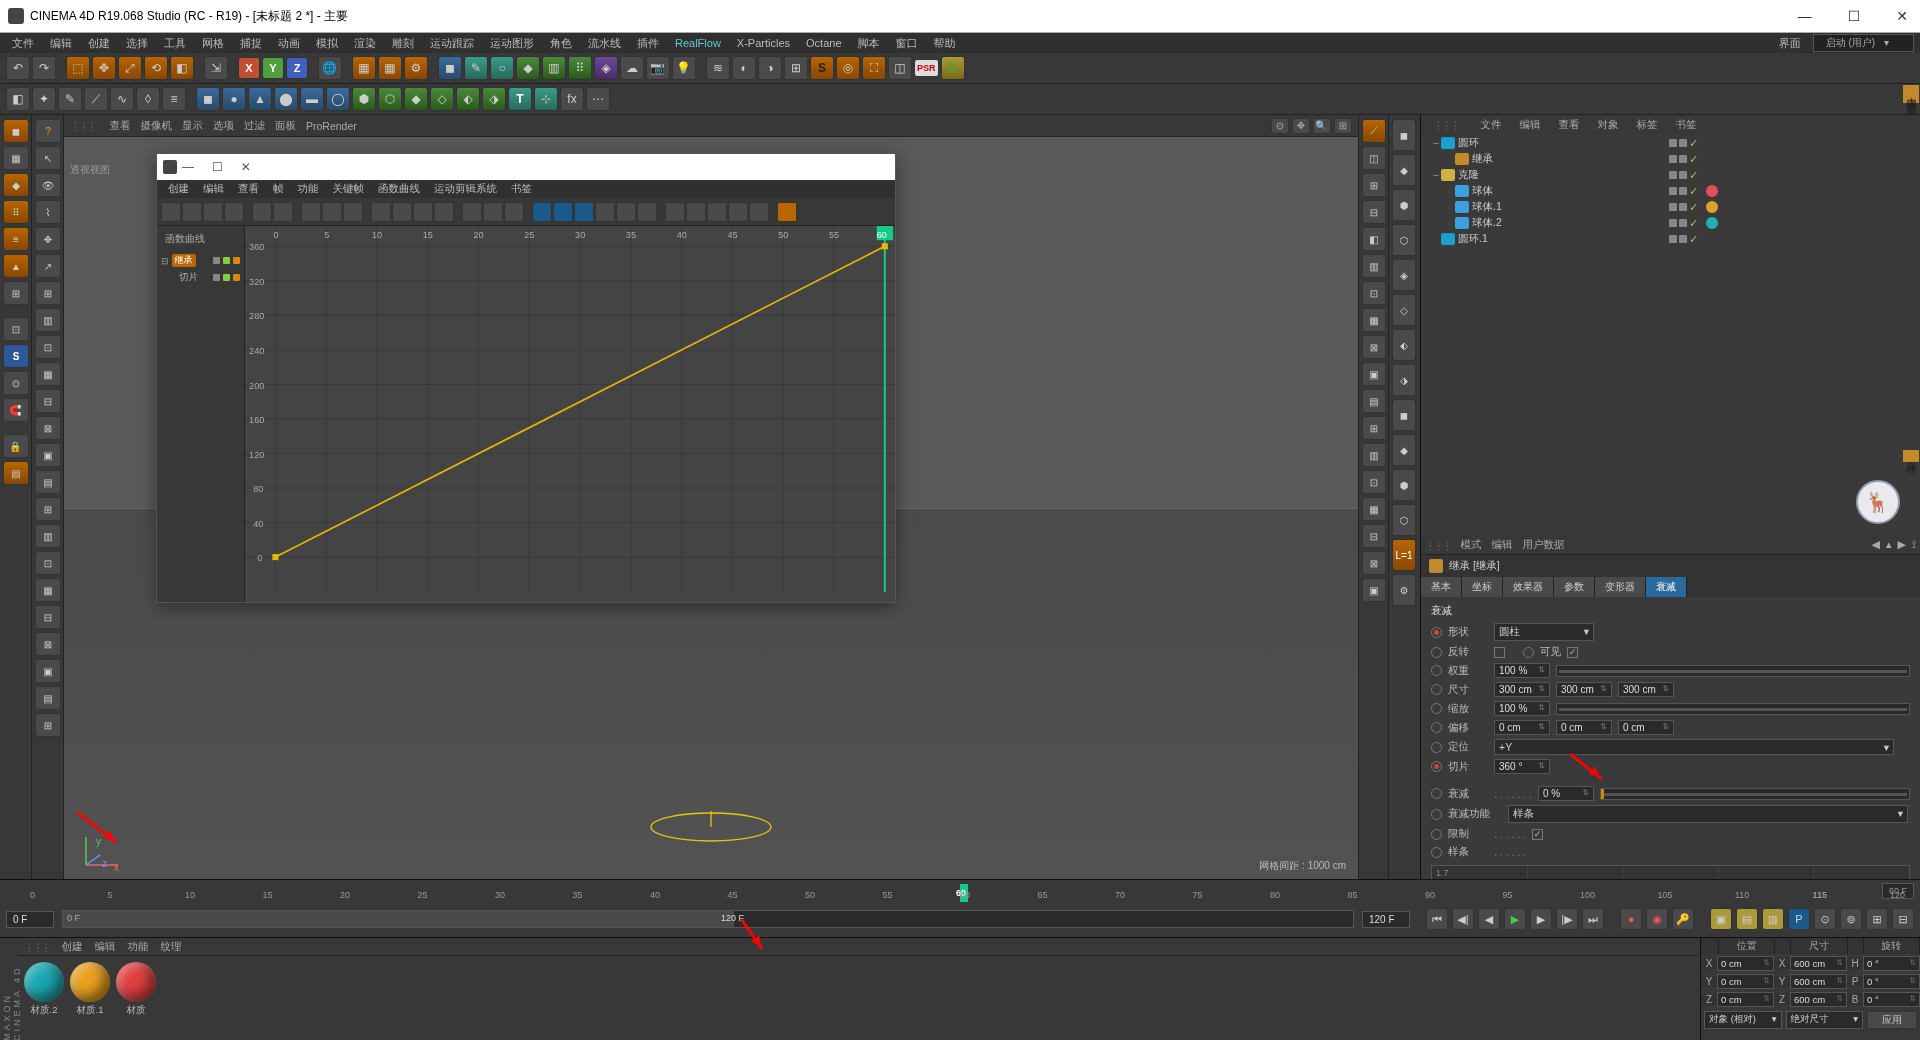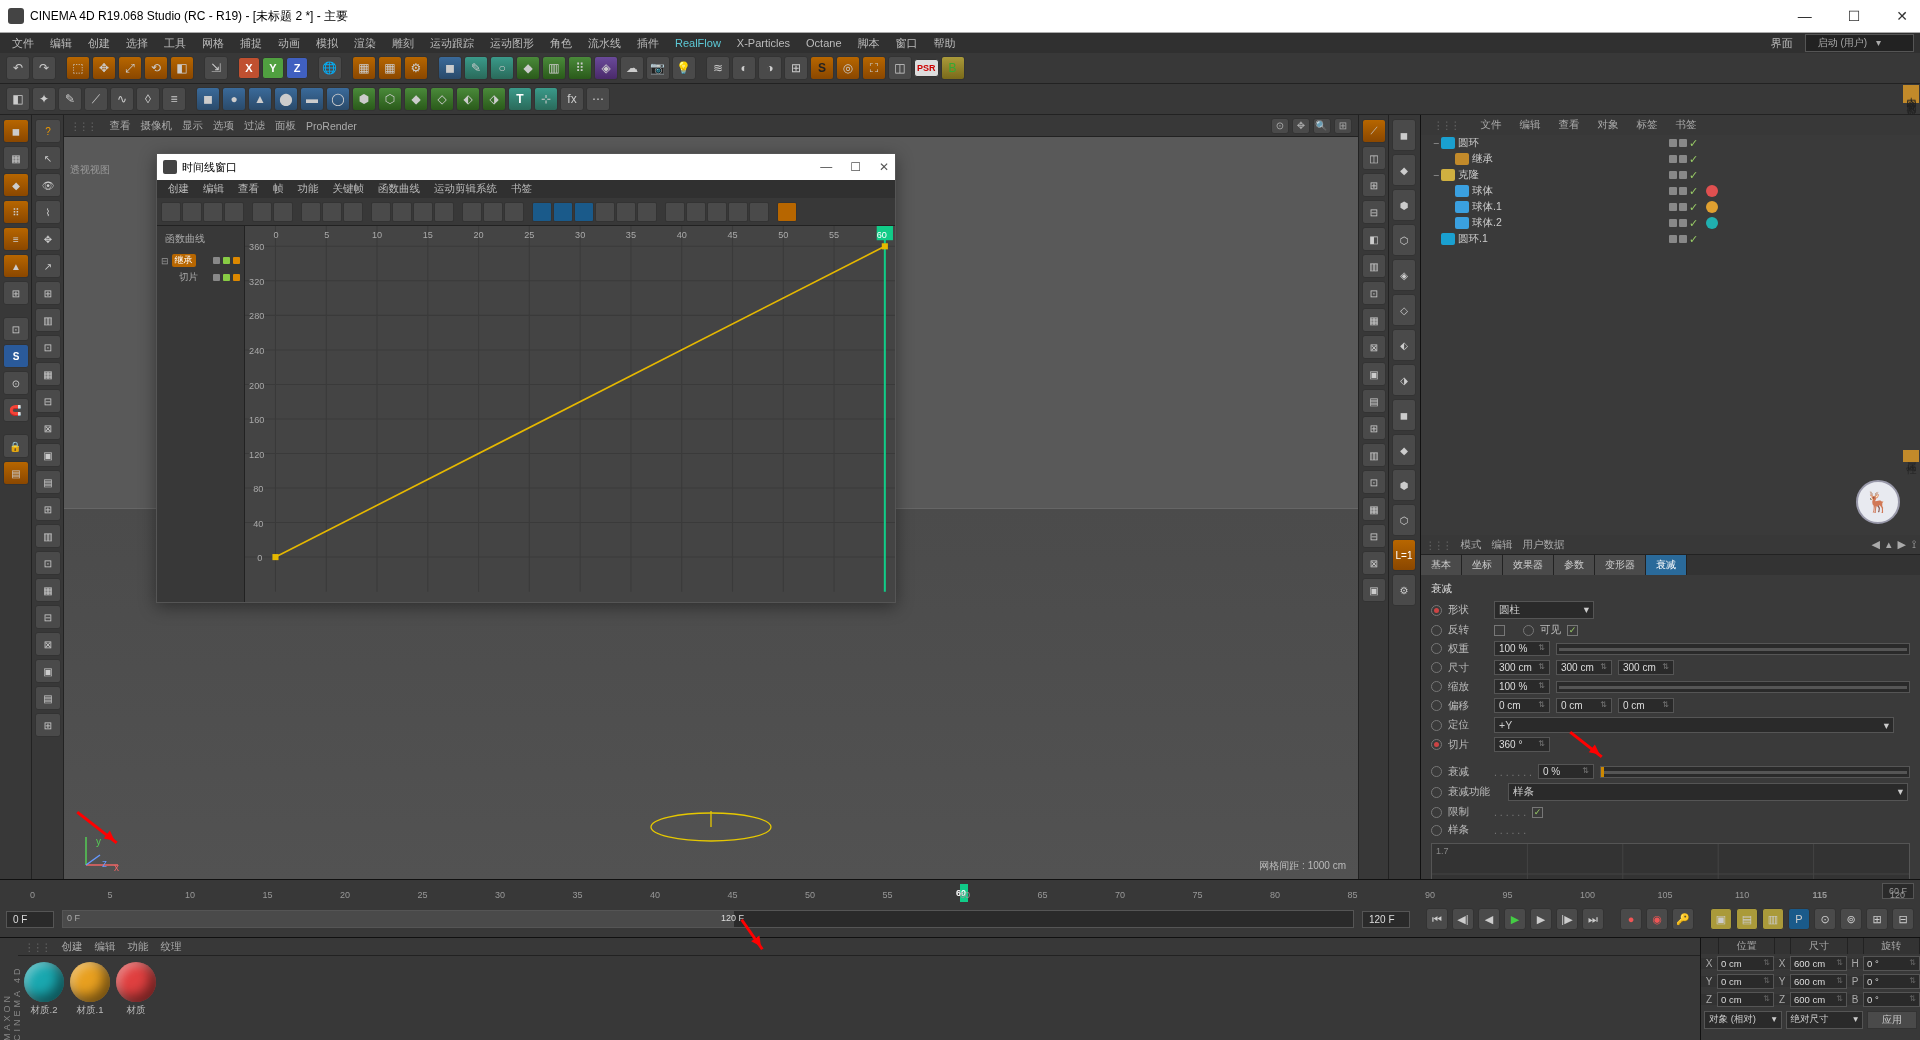--- a/index.html
+++ b/index.html
@@ -10,21 +10,21 @@
 .titlebar .icon { width:16px; height:16px; background:#444; border-radius:3px; margin-right:6px; }
 .titlebar .title { flex:1; font-size:12px; }
 .titlebar .winbtns { display:flex; gap:28px; font-size:14px; color:#333; }
 .titlebar .winbtns span { cursor:pointer; padding:0 4px; }
 
 
 .menubar { height:20px; background:#303030; display:flex; align-items:center; padding:0 6px; gap:4px; font-size:11px; color:#bbb; }
 .menubar span { padding:2px 6px; cursor:pointer; }
 .menubar .hl1 { color:#5cc9d6; }
 .menubar .right { margin-left:auto; display:flex; align-items:center; gap:6px; }
-.menubar .combo { background:#222; border:1px solid #555; padding:1px 32px 1px 6px; font-size:10px; color:#aaa; }
+.menubar .combo { background:#222; border:1px solid #555; padding:1px 24px 1px 6px; font-size:10px; color:#aaa; }
 
 
 .toolrow { background:#383838; padding:3px 6px; display:flex; align-items:center; gap:2px; border-bottom:1px solid #222; flex-wrap:nowrap; overflow:hidden; }
 .tbtn { width:24px; height:24px; background:#555; border:1px solid #333; border-radius:3px; display:flex; align-items:center; justify-content:center; cursor:pointer; font-size:12px; }
 .tbtn.orange { background:linear-gradient(#b76600,#8a4700); }
 .tbtn.blue { background:linear-gradient(#3a6a9a,#2a4a6a); }
 .tbtn.teal { background:linear-gradient(#3a9a8a,#2a6a5a); }
 .tbtn.green { background:linear-gradient(#4a8a3a,#2a5a1a); }
 .tbtn.purple { background:linear-gradient(#6a4a9a,#4a2a6a); }
 .tbtn.yellow { background:linear-gradient(#aa9a3a,#7a6a1a); }
@@ -367,21 +367,20 @@
         </svg>
         <span class="y">y</span>
         <span class="x">x</span>
         <span class="z">z</span>
       </div>
       <div class="vp-info">网格间距 : 1000 cm</div>
 
       <div class="tl-window">
         <div class="tl-titlebar">
           <div class="icon"></div>
-          <div class="t">时间线窗口</div>
           <div class="wbtns">
             <span>—</span>
             <span>☐</span>
             <span>✕</span>
           </div>
         </div>
         <div class="tl-menubar">
           <span>创建</span>
           <span>编辑</span>
           <span>查看</span>
@@ -663,20 +662,24 @@
         <span class="grip">⋮⋮⋮</span>
         <span>模式</span>
         <span>编辑</span>
         <span>用户数据</span>
         <span class="rbtns">
           <span>◀</span>
           <span>▴</span>
           <span>▶</span>
           <span>⟟</span>
         </span>
+      </div>
+      <div class="attr-title">
+        <div class="oicon"></div>
+        <span>继承 [继承]</span>
       </div>
       <div class="attr-tabs">
         <span>基本</span>
         <span>坐标</span>
         <span>效果器</span>
         <span>参数</span>
         <span>变形器</span>
         <span class="active">衰减</span>
       </div>
       <div class="attr-body">

